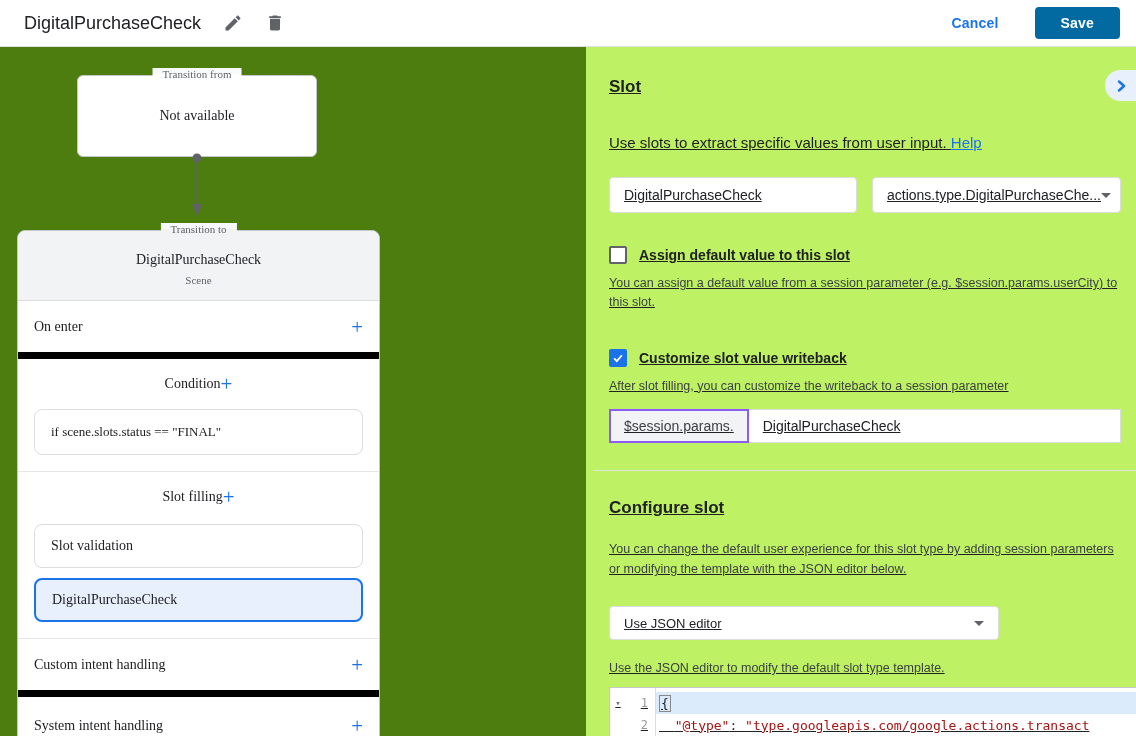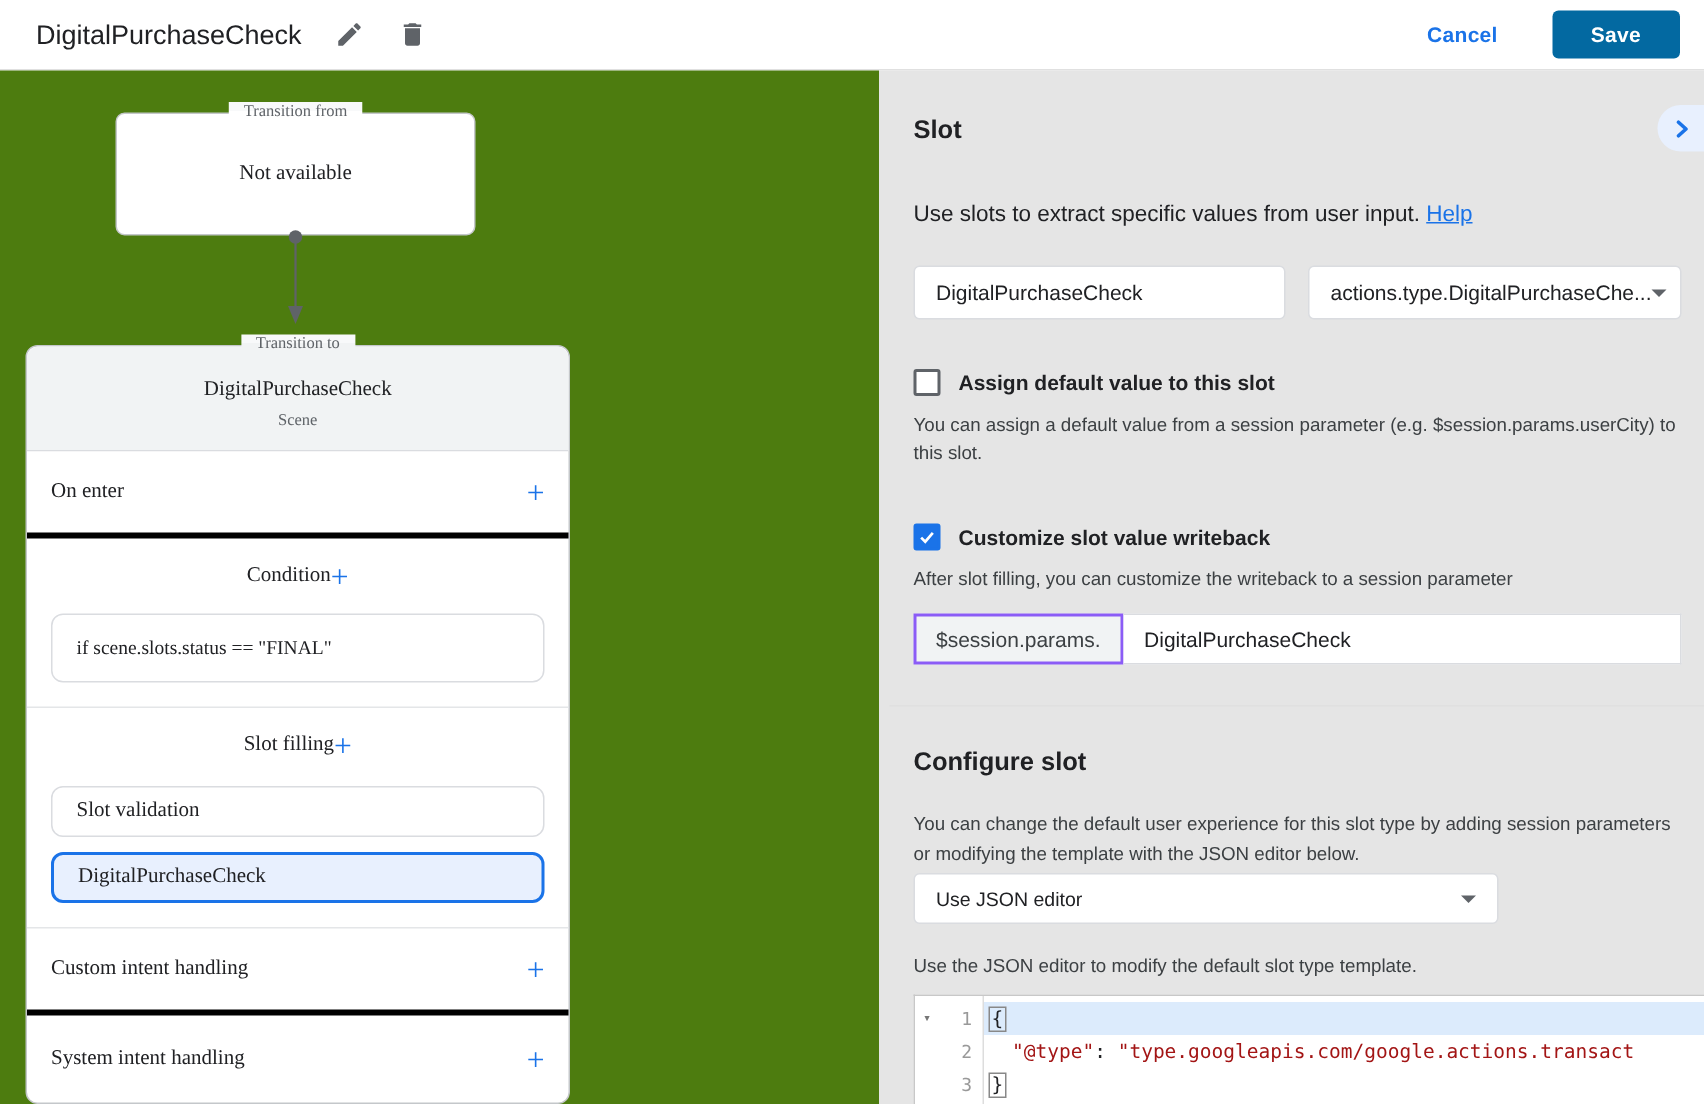--- a/index.html
+++ b/index.html
@@ -16,51 +16,51 @@
   .cancel-btn { color:#1a73e8; font-size:14px; font-weight:bold; letter-spacing:.2px;
                 margin-right:36px; cursor:pointer; background:none; border:none;
                 font-family:"Liberation Sans", sans-serif; }
   .save-btn { background:#0369a1; color:#fff; font-size:14px; font-weight:bold;
               letter-spacing:.2px; border:none; border-radius:4px; padding:8px 26px;
               cursor:pointer; font-family:"Liberation Sans", sans-serif; }
 
   
   .main { display:flex; height:689px; }
   .canvas { width:586px; background:#4d7c0f; position:relative; flex-shrink:0;font-family:Liberation Serif, serif; }
-  .panel { flex:1; background:#e5e5e5; position:relative; padding-left:23px; }
+  .panel { flex:1; background:#bef264; position:relative; padding-left:23px;text-decoration:underline; }
 
   
   .tfrom-box { position:absolute; left:77px; top:28px; width:240px; height:82px;
                background:#fff; border:1px solid #c4c7ca; border-radius:6px; }
   .fieldset-label { position:absolute; top:-8px; left:50%; transform:translateX(-50%);
                     font-size:11px; color:#5f6368; padding:0 10px; white-space:nowrap; }
   .tfrom-box .fieldset-label { background:linear-gradient(#f8f9fa 50%, #ffffff 50%); }
   .tfrom-value { position:absolute; top:50%; left:0; right:0; transform:translateY(-50%);
                  text-align:center; font-size:14px; color:#202124; }
   .flow-arrow { position:absolute; left:191px; top:106px; }
 
   .scene-card { position:absolute; left:17px; top:183px; width:363px;
                 background:#fff; border:1px solid #c4c7ca; border-radius:8px; }
   .scene-card .fieldset-label { background:linear-gradient(#f8f9fa 50%, #f1f3f4 50%); }
   .scene-header { background:#f1f3f4; border-bottom:1px solid #dadce0;
                   border-radius:8px 8px 0 0; text-align:center; padding:21px 0 14px; }
   .scene-title { font-size:14px; color:#202124; }
   .scene-subtitle { font-size:11px; color:#5f6368; margin-top:6px; }
   .scene-row { display:flex; align-items:center; justify-content:space-between;
-               padding:0 16px; height:58px; border-bottom:4px solid #000000; cursor:pointer; }
+               padding:0 16px; height:58px; border-bottom:7px solid #000000; cursor:pointer; }
   .scene-row:last-child { border-bottom:none; }
   .scene-row-label { font-size:14px; color:#202124; }
   .plus-icon { color:#1a73e8; font-size:21px; font-weight:400; line-height:20px; cursor:pointer; }
   .scene-section { border-bottom:1px solid #e4e6e8; padding-bottom:16px; }
   .scene-section-head { display:flex; align-items:center; justify-content:center;
                         padding:0 16px; height:50px; }
   .condition-input { margin:0 16px; height:46px; border:1px solid #dadce0; border-radius:8px;
                      background:#fff; display:flex; align-items:center; padding-left:16px;
                      font-size:13px; color:#202124; }
-  .slot-chip { margin:2px 16px 10px; height:34px; border:1px solid #dadce0; border-radius:8px;
+  .slot-chip { margin:2px 16px 10px; height:44px; border:1px solid #dadce0; border-radius:8px;
                background:#fff; display:flex; align-items:center; padding-left:16px;
                font-size:14px; color:#202124; cursor:pointer; }
   .slot-chip.selected { background:#e8f0fe; border:2px solid #1a73e8; margin-bottom:0; }
 
   
   .panel-title { font-size:17px; color:#202124; padding-top:30px; }
   .collapse-btn { position:absolute; right:0; top:23px; width:31px; height:31px;
                   background:#e8f0fe; border:none; border-radius:16px 0 0 16px;
                   cursor:pointer; display:flex; align-items:center; justify-content:center; }
   .intro { margin-top:37px; font-size:15px; color:#202124; }
@@ -92,21 +92,21 @@
   .wb-input { flex:1; border:1px solid #dadce0; border-left:none; display:flex;
               align-items:center; padding:0 14px; font-size:14px; color:#202124; background:#fff; }
 
   .panel-divider { height:1px; background:#e0e0e0; margin:27px 0 0 -16px; }
   .configure-title { font-size:17px; color:#202124; margin-top:27px; }
   .configure-desc { margin-top:21px; font-size:12.5px; line-height:1.6; color:#3c4043;
                     max-width:516px; }
   .mode-select { width:390px; height:34px; border:1px solid #dadce0; border-radius:4px;
                  display:flex; align-items:center; justify-content:space-between;
                  padding:0 14px; font-size:13px; color:#202124; background:#fff;
-                 margin-top:3px; cursor:pointer; }
+                 margin-top:27px; cursor:pointer; }
   .editor-hint { margin-top:21px; font-size:12.5px; color:#3c4043; }
 
   
   .code-editor { margin-top:12px; border:1px solid #c8c8c8; border-right:none;
                  height:80px; display:flex; font-family:"DejaVu Sans Mono", monospace;
                  font-size:13px; background:#fff; overflow:hidden; }
   .gutter { width:46px; flex-shrink:0; border-right:1px solid #ddd; background:#fff;
             padding-top:4px; }
   .gutter-row { height:22px; display:flex; align-items:center; }
   .fold-col { width:16px; text-align:center; color:#777; font-size:9px; cursor:pointer; }

